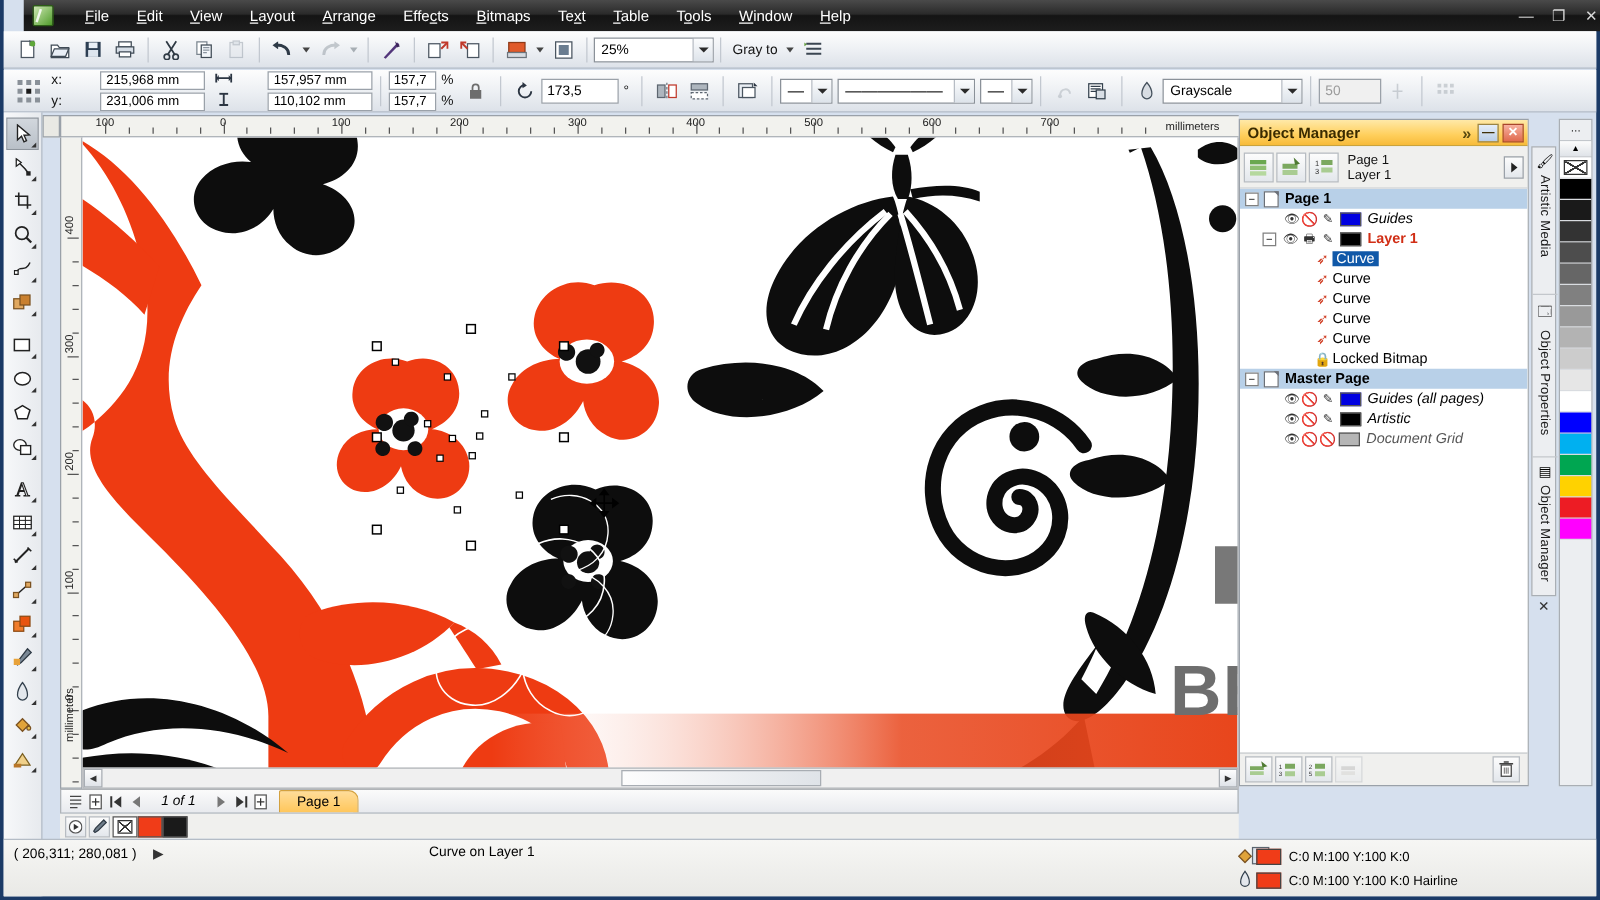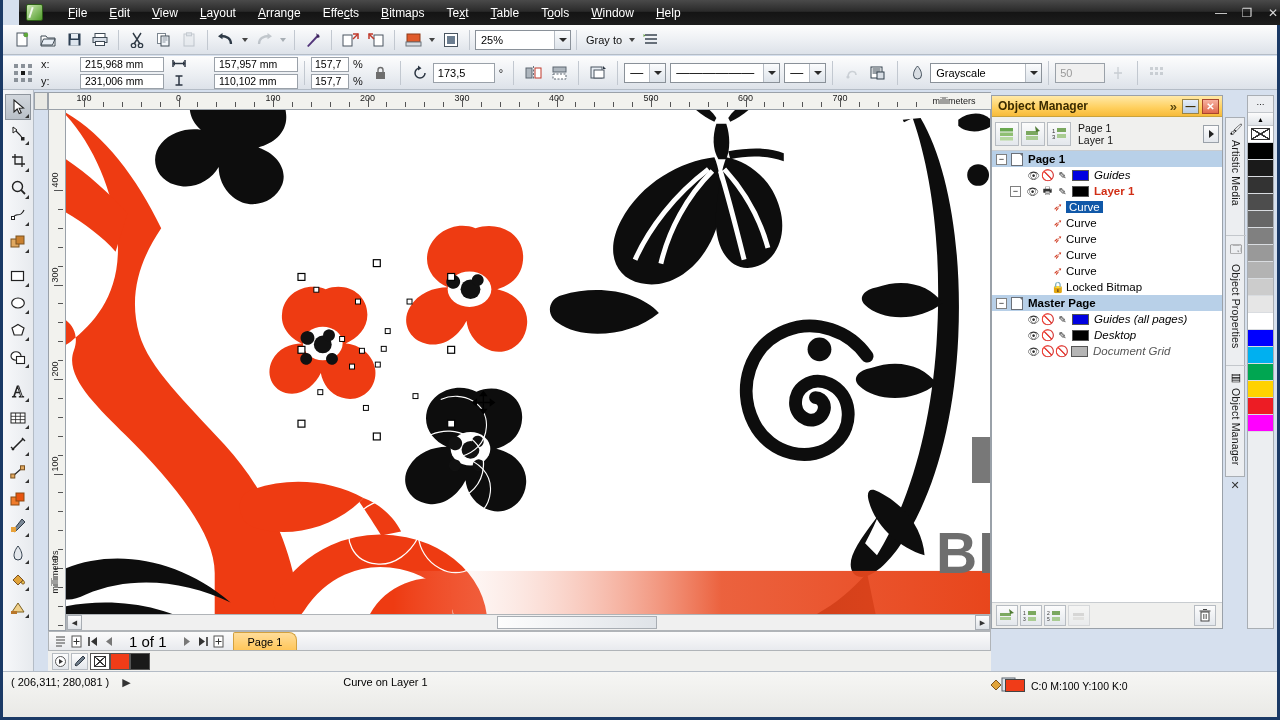--- a/index.html
+++ b/index.html
@@ -171,21 +171,21 @@
     border:1px solid #333;
     background:linear-gradient(to bottom right,transparent 45%,#333 46%,#333 54%,transparent 55%),
                linear-gradient(to top right,transparent 45%,#333 46%,#333 54%,transparent 55%);}
 
   
   .pagebar { position:absolute; left:45px; bottom:66px; right:286px; height:20px;
     background:linear-gradient(to bottom,#fbfbfb,#e8eaee); border:1px solid #b0b4b8;
     display:flex; align-items:center; padding-left:4px; }
   .pg-btn { width:16px; height:16px; display:flex; align-items:center; justify-content:center;
     font-size:9px; color:#333; }
-  .pg-count { font-size:15px; margin:0 12px; }
+  .pg-count { font-size:11px; margin:0 12px;font-style:italic; }
   .pg-tab { height:18px; background:linear-gradient(to bottom,#ffdd9a,#ffc65a);
     border:1px solid #d3a13f; border-bottom:none; border-radius:2px 8px 0 0;
     padding:0 14px; display:flex; align-items:center; font-size:11px; margin-left:6px; }
   .statusrow { position:absolute; left:45px; bottom:46px; right:286px; height:20px;
     background:#f0f0ee; display:flex; align-items:center; padding-left:4px; }
   .sr-btn { width:17px;height:17px; display:flex;align-items:center;justify-content:center;
     border:1px solid #b7bcc2; background:linear-gradient(to bottom,#fcfcfc,#e3e7ec); margin-right:2px; font-size:9px;}
   .sr-sw { width:20px; height:17px; border:1px solid #555; }
   .statusbar { position:absolute; left:0; bottom:0; width:100%; height:46px;
     background:linear-gradient(to bottom,#f6f6f4,#e9e9e6); border-top:1px solid #b4bcc6; }
@@ -1020,21 +1020,21 @@
         <span class="ic-no">🚫</span>
         <span class="ic-pen">✎</span>
         <span class="swatch" style="background:#0000e0"></span>
         <span class="tr-name italic">Guides (all pages)</span>
       </div>
       <div class="tr" style="padding-left:34px">
         <span class="ic-eye">👁</span>
         <span class="ic-no">🚫</span>
         <span class="ic-pen">✎</span>
         <span class="swatch" style="background:#000"></span>
-        <span class="tr-name italic">Desktop</span>
+        <span class="tr-name italic">Artistic</span>
       </div>
       <div class="tr" style="padding-left:34px">
         <span class="ic-eye">👁</span>
         <span class="ic-no">🚫</span>
         <span class="ic-no">🚫</span>
         <span class="swatch" style="background:#b5b5b5"></span>
         <span class="tr-name italic" style="color:#555">Document Grid</span>
       </div>
     </div>
 
@@ -1134,15 +1134,24 @@
     <div class="sb-fillout">
       <div class="fo-row" style="margin-top:28px">
         <span class="fo-ic">
           <svg width="14" height="13">
               <path d="M2 7 L7 2 L12 7 L7 12 Z" fill="#e0a33a" stroke="#7b5221"></path>
             </svg>
         </span>
         <span class="fo-sw" style="background:#f03c18"></span>
         <span>C:0 M:100 Y:100 K:0</span>
       </div>
+      <div class="fo-row">
+        <span class="fo-ic">
+          <svg width="12" height="14">
+              <path d="M6 1 C3 5 2.5 8 2.5 9.5 a3.5 3.5 0 0 0 7 0 c0-1.5-0.5-4.5-3.5-8.5 Z" fill="#e3e7ec" stroke="#33404d"></path>
+            </svg>
+        </span>
+        <span class="fo-sw" style="background:#f03c18"></span>
+        <span>C:0 M:100 Y:100 K:0  Hairline</span>
+      </div>
     </div>
   </div>
 </div>
 
 </body></html>

